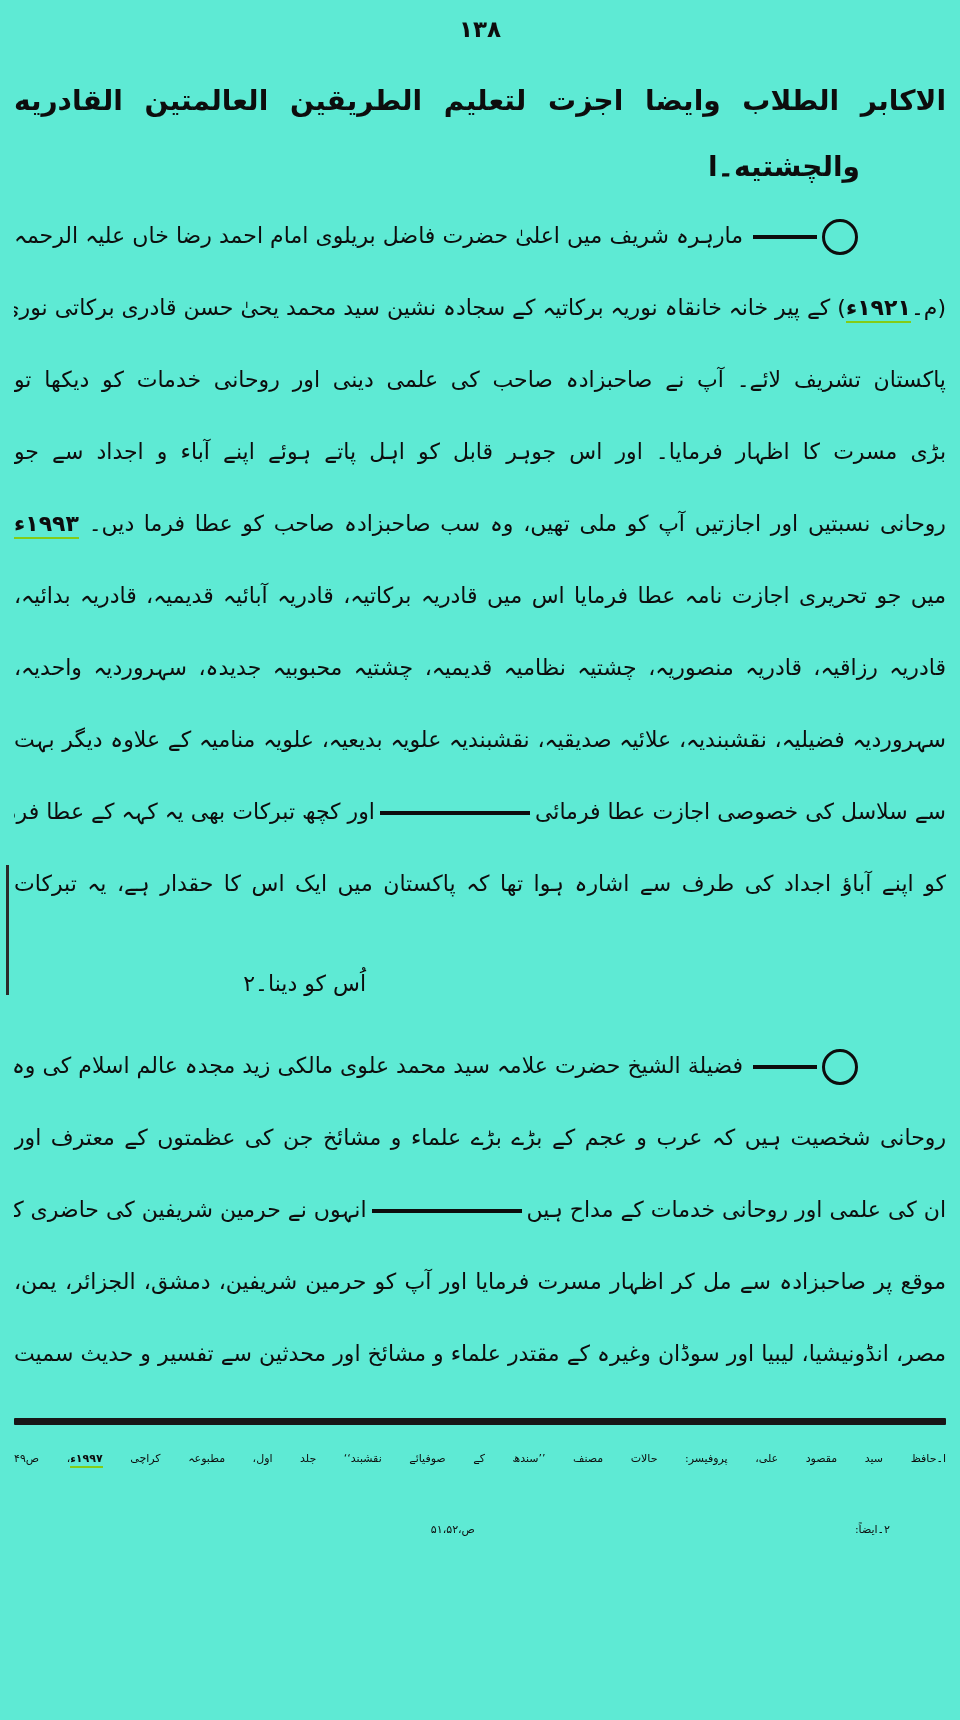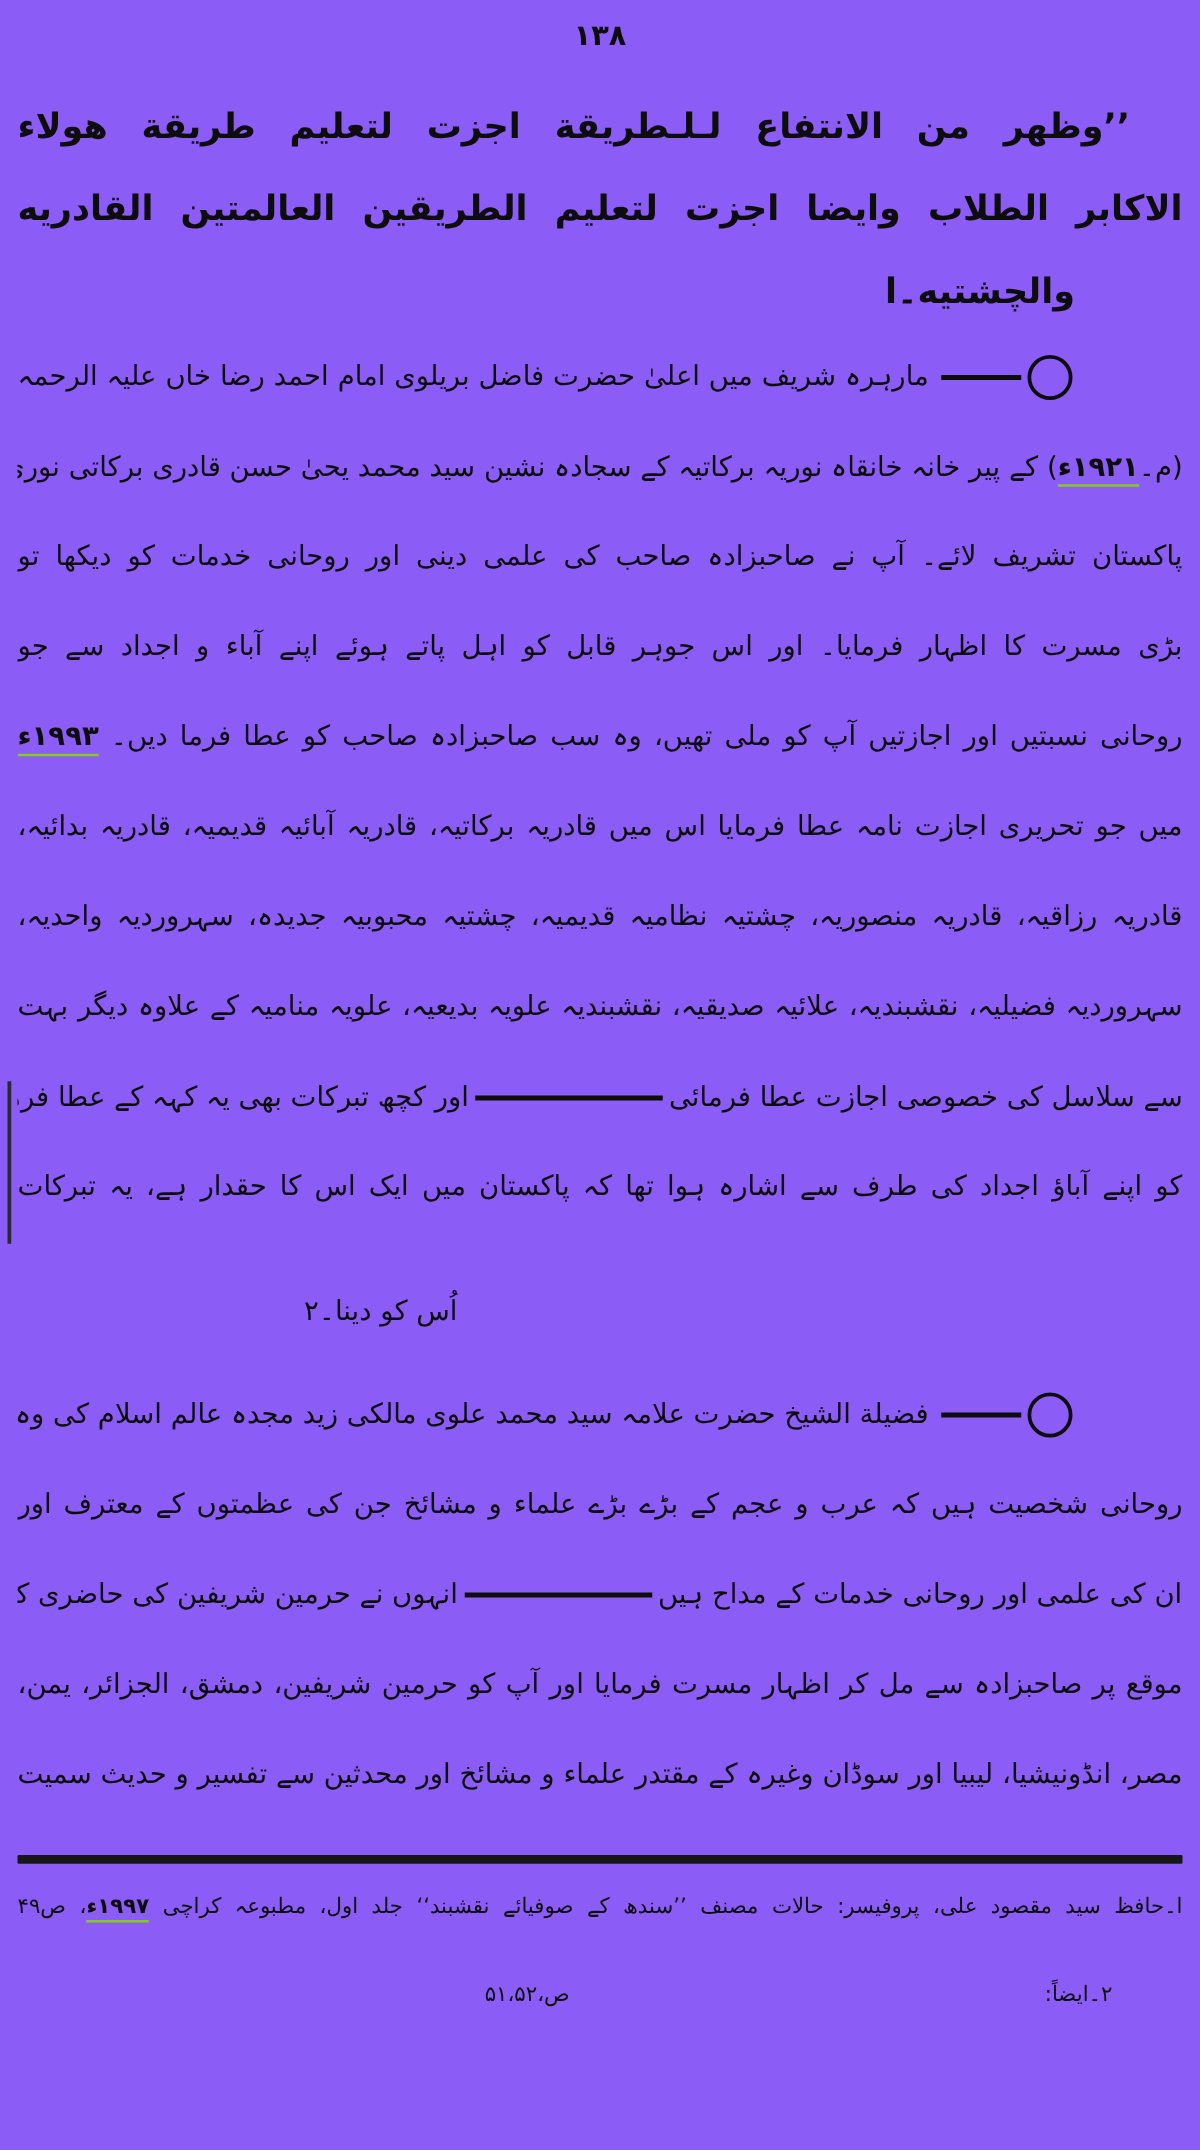--- a/index.html
+++ b/index.html
@@ -1,53 +1,52 @@
 <!DOCTYPE html>
 <html lang="ur" dir="rtl"><head>
 <meta charset="utf-8">
 <style>
   html,body{margin:0;padding:0;background:#888;}
   .page{
     width:960px;height:1720px;margin:0 auto;box-sizing:border-box;
-    background:#8b5cf6;color:#0d0d0d;overflow:hidden;position:relative;
+    background:#5eead4;color:#0d0d0d;overflow:hidden;position:relative;
     padding:0 14px;direction:rtl;
     font-family:"DejaVu Sans", sans-serif;
   }
   .pageno{padding-top:16px;height:34px;text-align:center;font-size:23px;font-weight:bold;letter-spacing:2px;}
   .quote{font-weight:bold;font-size:28px;margin-top:18px;}
   .qline{line-height:66px;white-space:nowrap;overflow:hidden;text-align:justify;text-align-last:justify;}
   .qline.first{padding-right:42px;}
   .qline.last{text-align:center;text-align-last:right;padding-right:86px;}
   .body-text{font-size:22px;}
   .bline{line-height:72px;white-space:nowrap;overflow:hidden;text-align:justify;text-align-last:justify;}
   .bline.first{padding-right:88px;}
   .bline.tail{text-align:left;text-align-last:left;padding-left:0;padding-right:0;margin-top:28px;text-align:right;text-align-last:right;padding-right:580px;}
   .para2{margin-top:10px;}
   .ring{display:inline-block;width:30px;height:30px;border:3px solid #0d0d0d;border-radius:50%;vertical-align:middle;margin-left:5px;background:transparent;}
   .dash{display:inline-block;height:4px;background:#0d0d0d;vertical-align:middle;}
   .dash.lead{width:64px;margin-left:10px;}
   .dash.mid{width:150px;margin:0 5px;}
   .yr{border-bottom:2px solid #84cc16;padding-bottom:1px;font-weight:bold;}
   .fn-rule{height:7px;background:#171717;margin-top:28px;border-radius:1px;}
-  .footnotes{font-size:17px;}
+  .footnotes{font-size:11px;}
   .fn1{line-height:48px;margin-top:10px;white-space:nowrap;overflow:hidden;text-align:justify;text-align-last:justify;}
   .fn2{display:flex;align-items:center;line-height:34px;margin-top:30px;}
   .fn2-label{margin-right:56px;}
   .fn2-pages{margin-right:380px;}
   .scan-artifact{position:absolute;left:6px;top:865px;width:3px;height:130px;background:#2a2a2a;}
 </style>
 </head>
 <body>
 
 <div class="page">
 
   <div class="pageno">۱۳۸</div>
 
   <div class="quote">
-    <div class="qline first"><span>’’</span><span>وظهر من الانتفاع لـلـطريقة اجزت لتعليم طريقة هولاء</span></div>
     <div class="qline">الاكابر الطلاب وايضا اجزت لتعليم الطريقين العالمتين القادريه</div>
     <div class="qline last">والچشتيه۔ا</div>
   </div>
 
   <div class="body-text para1">
     <div class="bline first">
       <span class="ring"></span><span class="dash lead"></span><span>مارہرہ شریف میں اعلیٰ حضرت فاضل بریلوی امام احمد رضا خاں علیہ الرحمہ</span>
     </div>
     <div class="bline">
       <span>(م۔</span><span class="yr">۱۹۲۱ء</span><span>) کے پیر خانہ خانقاہ نوریہ برکاتیہ کے سجادہ نشین سید محمد یحیٰ حسن قادری برکاتی نوری</span>

